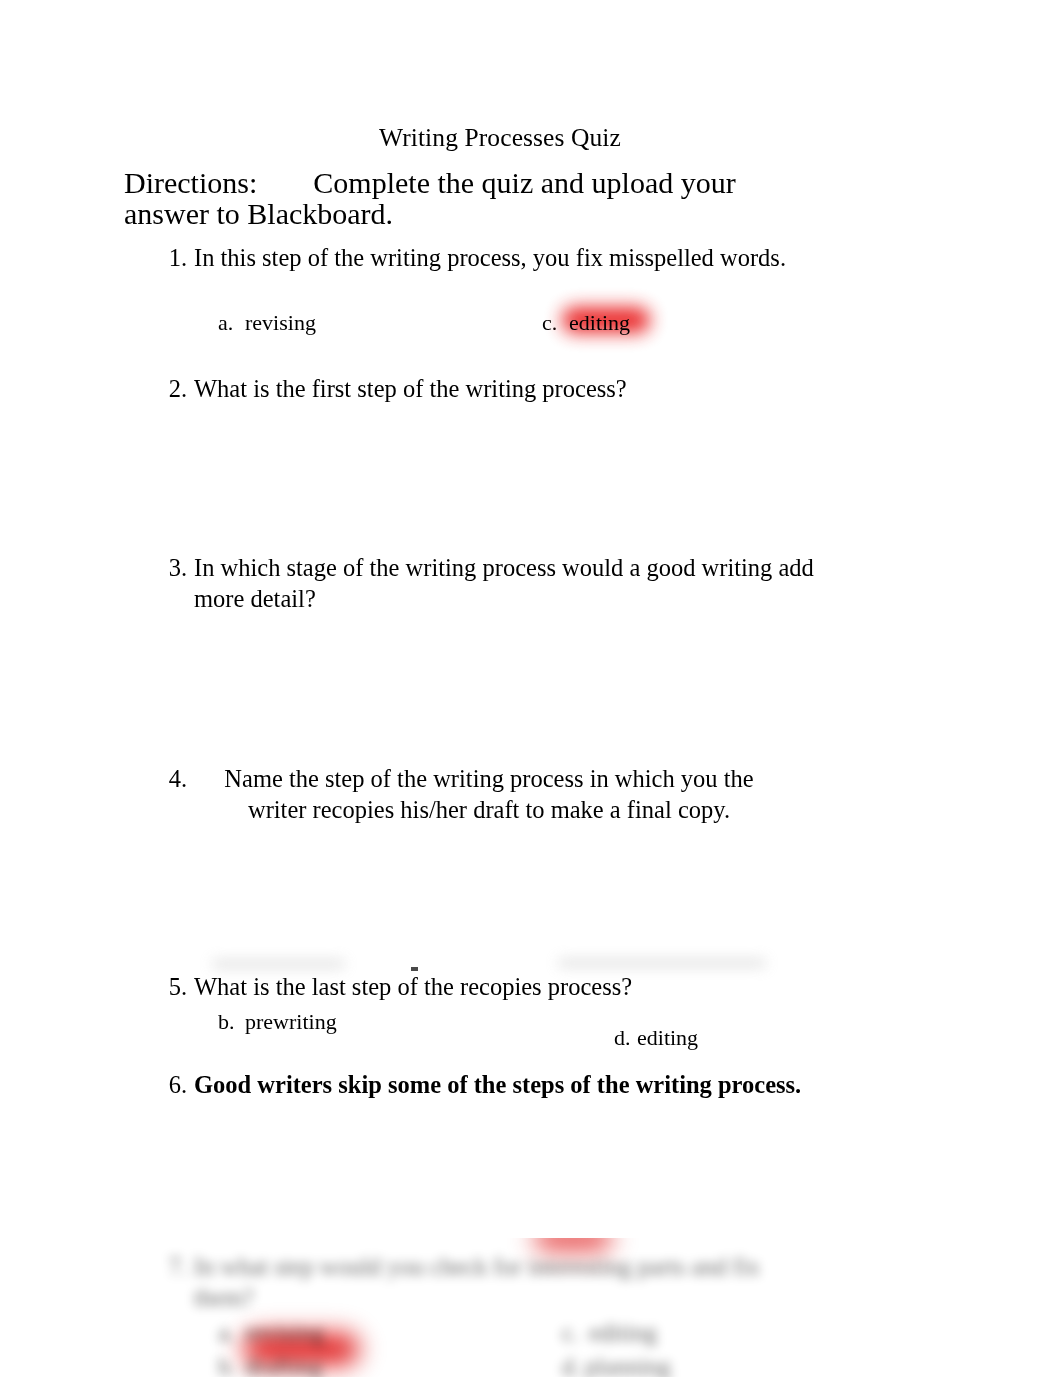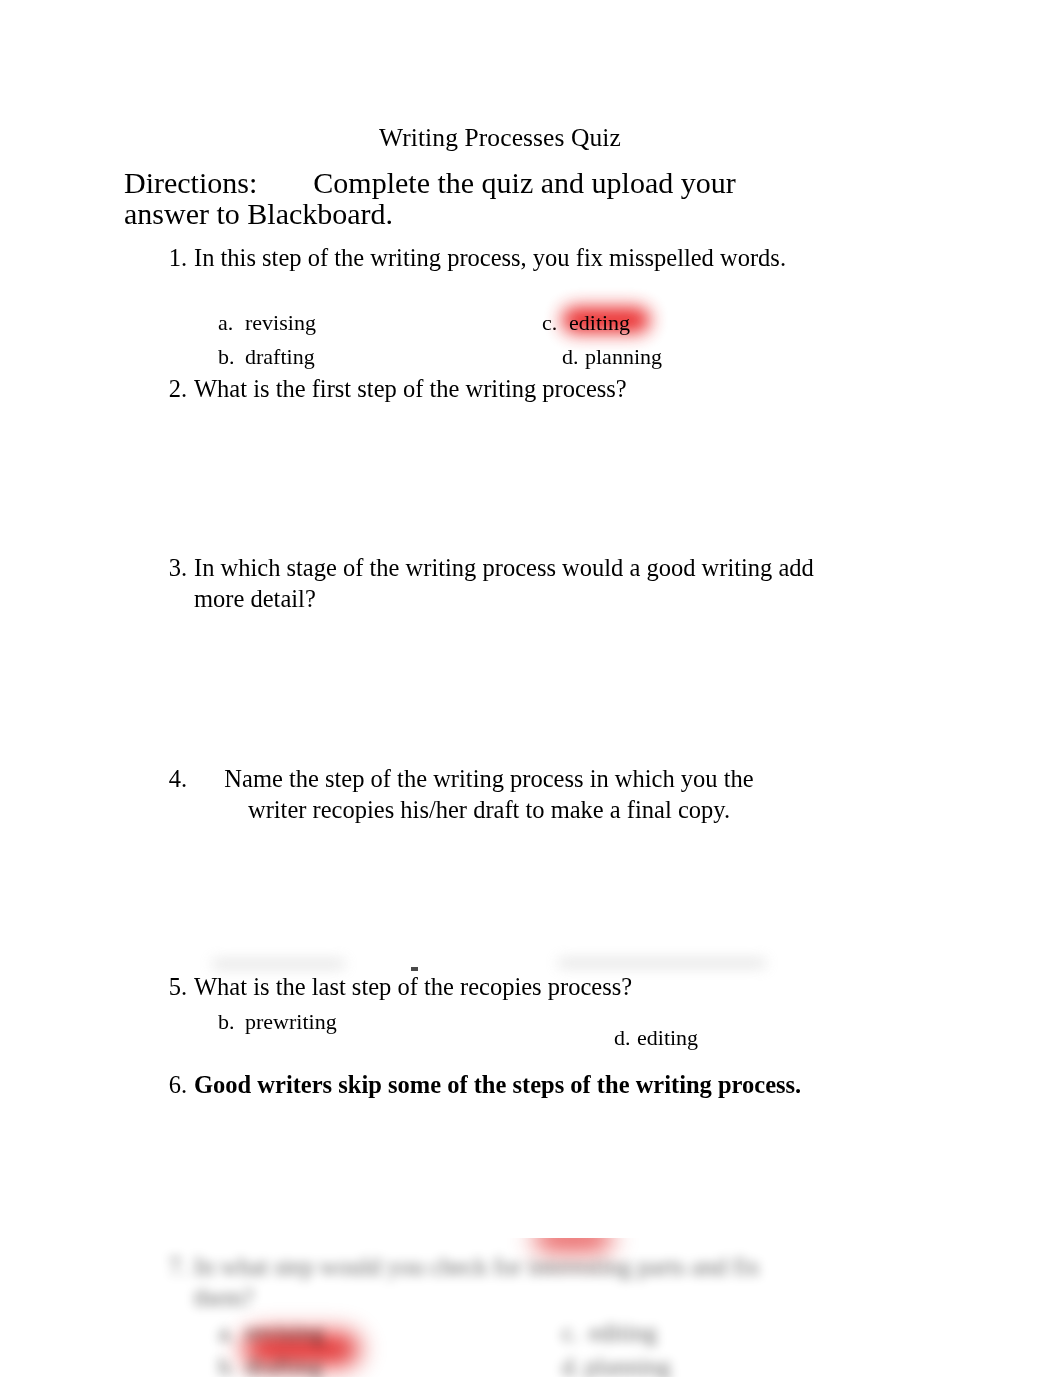--- a/index.html
+++ b/index.html
@@ -183,24 +183,20 @@
   </div>
 
   <div class="q" style="left:157px; top:243px; width:600px;">
     <span class="q-num">1.</span>
     <span class="q-body">In this step of the writing process, you fix misspelled words.</span>
   </div>
   <div class="opts" style="left:218px; top:306px; width:560px;">
     <div class="opt-row">
       <span class="opt-left"><span class="opt-letter">a.</span><span>revising</span></span>
       <span class="opt-right" style="left:324px;"><span class="opt-letter">c.</span><span class="hl"><span class="hl-blob" style="left:-7px; top:1px; width:88px; height:26px;"></span><span class="hl-text">editing</span></span></span>
-    </div>
-    <div class="opt-row">
-      <span class="opt-left"><span class="opt-letter">b.</span><span>drafting</span></span>
-      <span class="opt-right" style="left:344px;"><span class="opt-letter tight">d.</span><span>planning</span></span>
     </div>
   </div>
 
   <div class="q" style="left:157px; top:374px; width:640px;">
     <span class="q-num">2.</span>
     <span class="q-body" style="width:640px;">What is the first step of the writing process?</span>
   </div>
   <div style="position:absolute; left:194px; top:410px; width:600px; height:140px;"></div>
 
   <div class="q" style="left:157px; top:553px; width:620px;">

